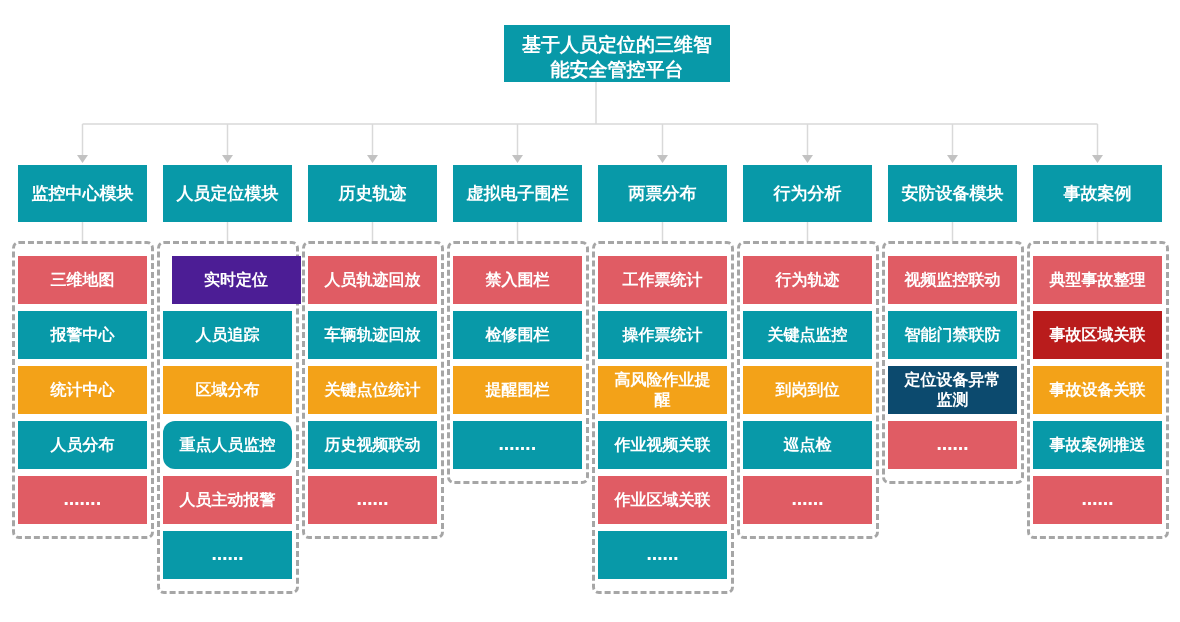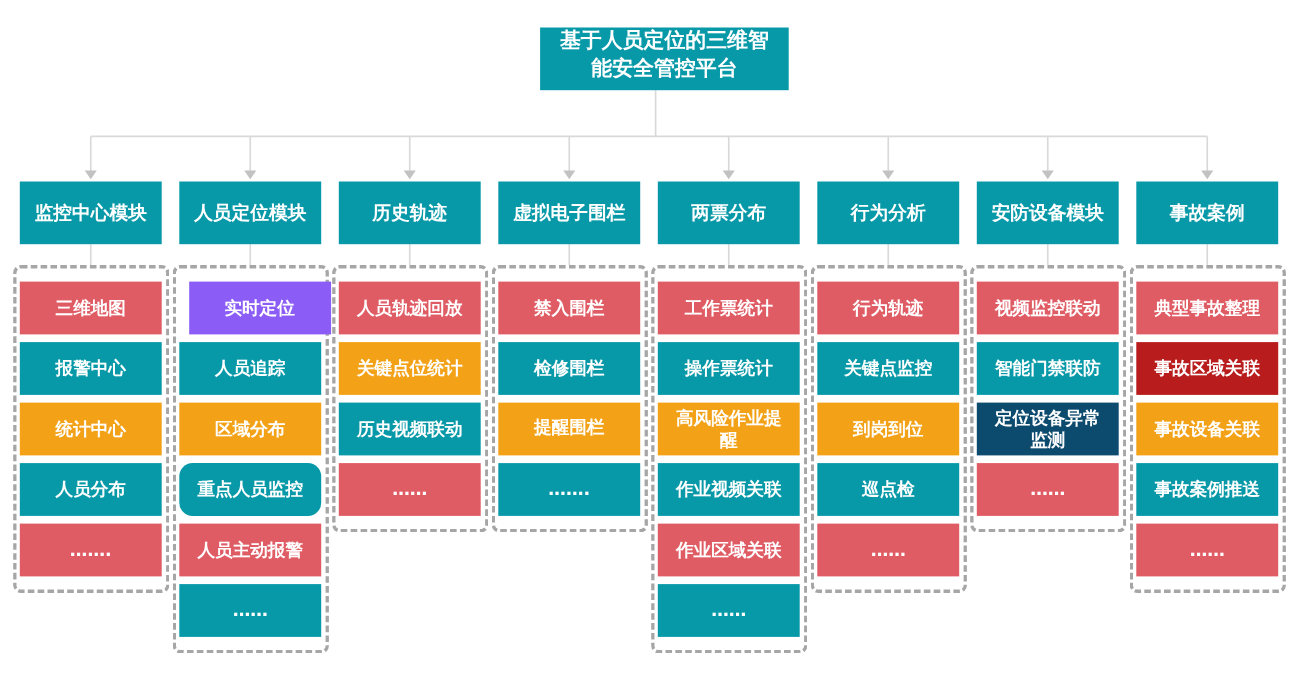--- a/index.html
+++ b/index.html
@@ -12,28 +12,28 @@
     overflow: hidden;
   }
   #connectors {
     position: absolute;
     left: 0; top: 0;
     width: 1180px; height: 622px;
     z-index: 0;
   }
   #title-box {
     position: absolute;
-    left: 491px; top: 25px;
+    left: 504px; top: 25px;
     width: 226px; height: 57px;
     background: var(--teal);
     color: #ffffff;
     font-weight: bold;
     font-size: 19px;
     line-height: 1.32;
-    display: flex; align-items: flex-start; justify-content: center;
+    display: flex; align-items: flex-end; justify-content: center;
     text-align: center;
     padding: 0 14px;
     box-sizing: border-box;
     z-index: 2;
   }
   #columns {
     position: absolute;
     left: 10px; top: 165px;
     width: 1160px;
     display: flex;
@@ -130,39 +130,40 @@
 
     <div class="feature-item" style="background: rgb(8, 153, 168);">人员分布</div>
 
     <div class="feature-item" style="background: rgb(224, 92, 100);">…….</div>
   </div>
     </div>
 
     <div class="module-column">
       <div class="module-header">人员定位模块</div>
       <div class="module-panel">
-    <div class="feature-item" style="background: #8b5cf6; margin-left: 17px;">实时定位</div>
+    <div class="feature-item" style="background: #4c1d95; margin-left: 17px;">实时定位</div>
 
     <div class="feature-item" style="background: rgb(8, 153, 168);">人员追踪</div>
 
     <div class="feature-item" style="background: rgb(243, 162, 24);">区域分布</div>
 
     <div class="feature-item" style="background: rgb(8, 153, 168); border-radius: 12px;">重点人员监控</div>
 
     <div class="feature-item" style="background: rgb(224, 92, 100);">人员主动报警</div>
 
     <div class="feature-item" style="background: rgb(8, 153, 168);">……</div>
   </div>
     </div>
 
     <div class="module-column">
       <div class="module-header">历史轨迹</div>
       <div class="module-panel">
     <div class="feature-item" style="background: rgb(224, 92, 100);">人员轨迹回放</div>
 
+    <div class="feature-item" style="background: rgb(8, 153, 168);">车辆轨迹回放</div>
 
     <div class="feature-item" style="background: rgb(243, 162, 24);">关键点位统计</div>
 
     <div class="feature-item" style="background: rgb(8, 153, 168);">历史视频联动</div>
 
     <div class="feature-item" style="background: rgb(224, 92, 100);">……</div>
   </div>
     </div>
 
     <div class="module-column">

